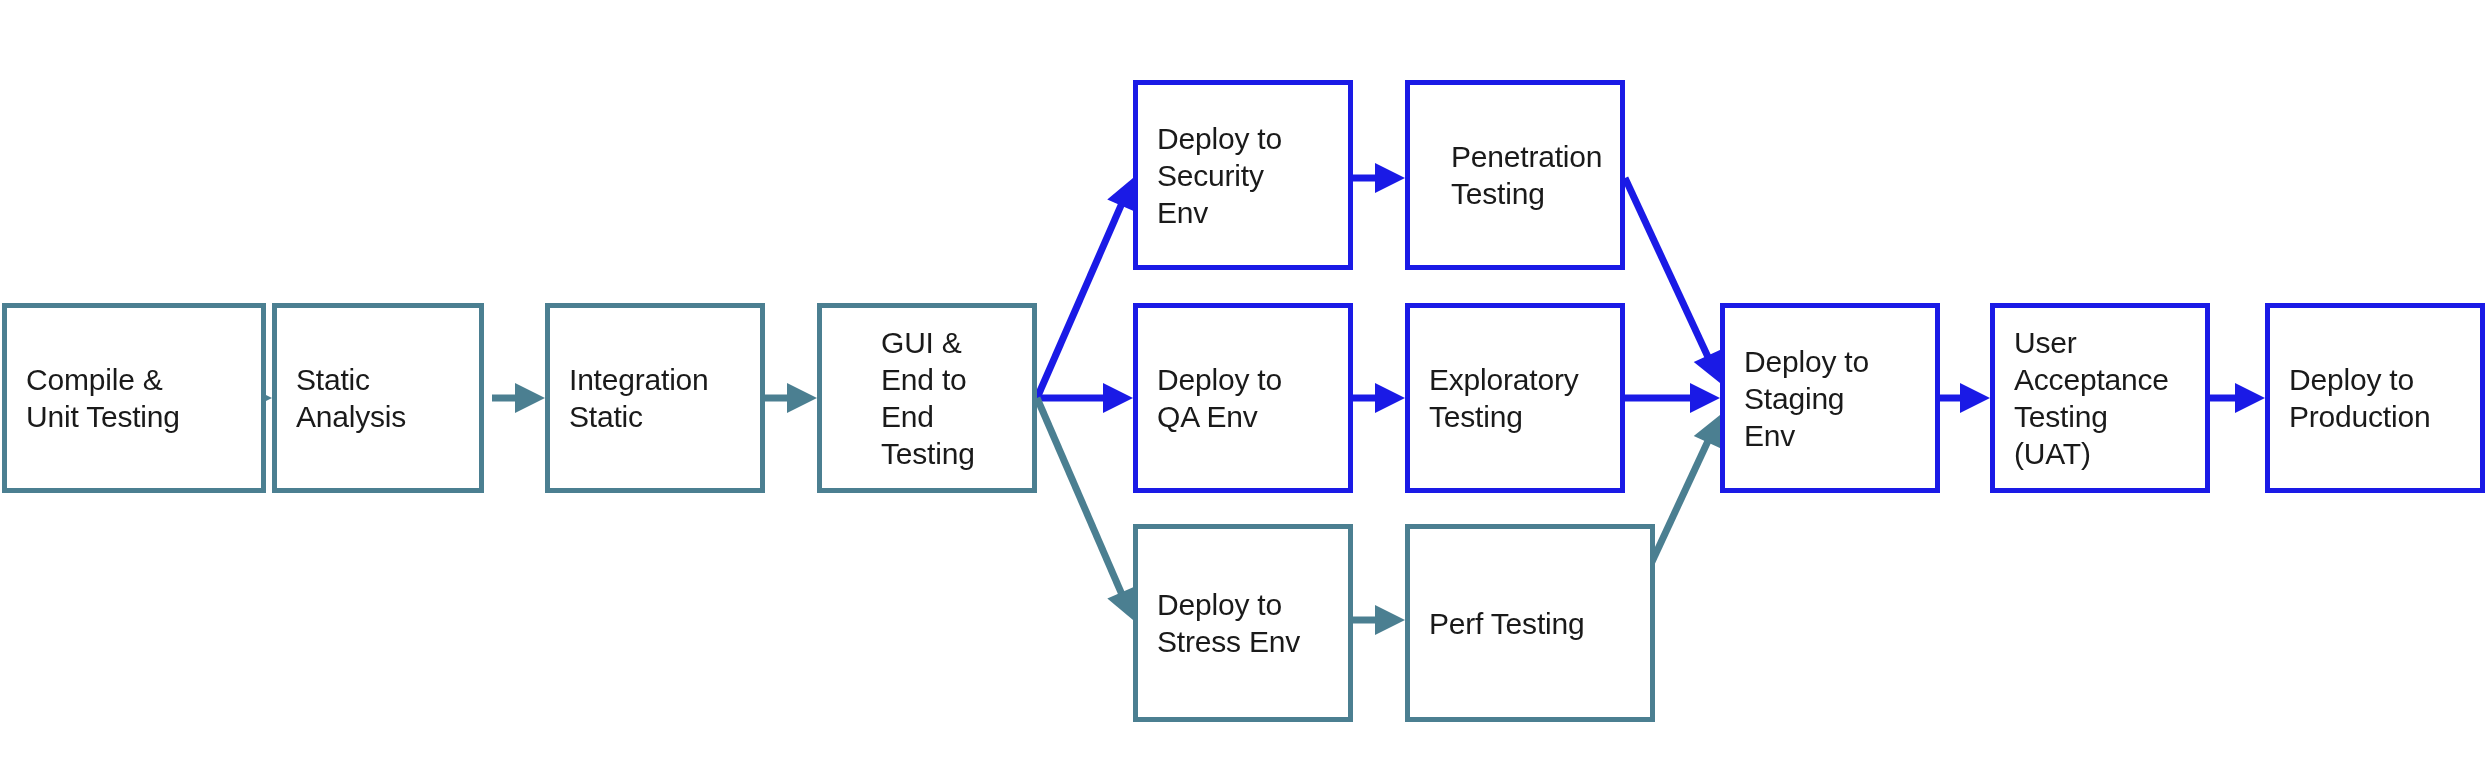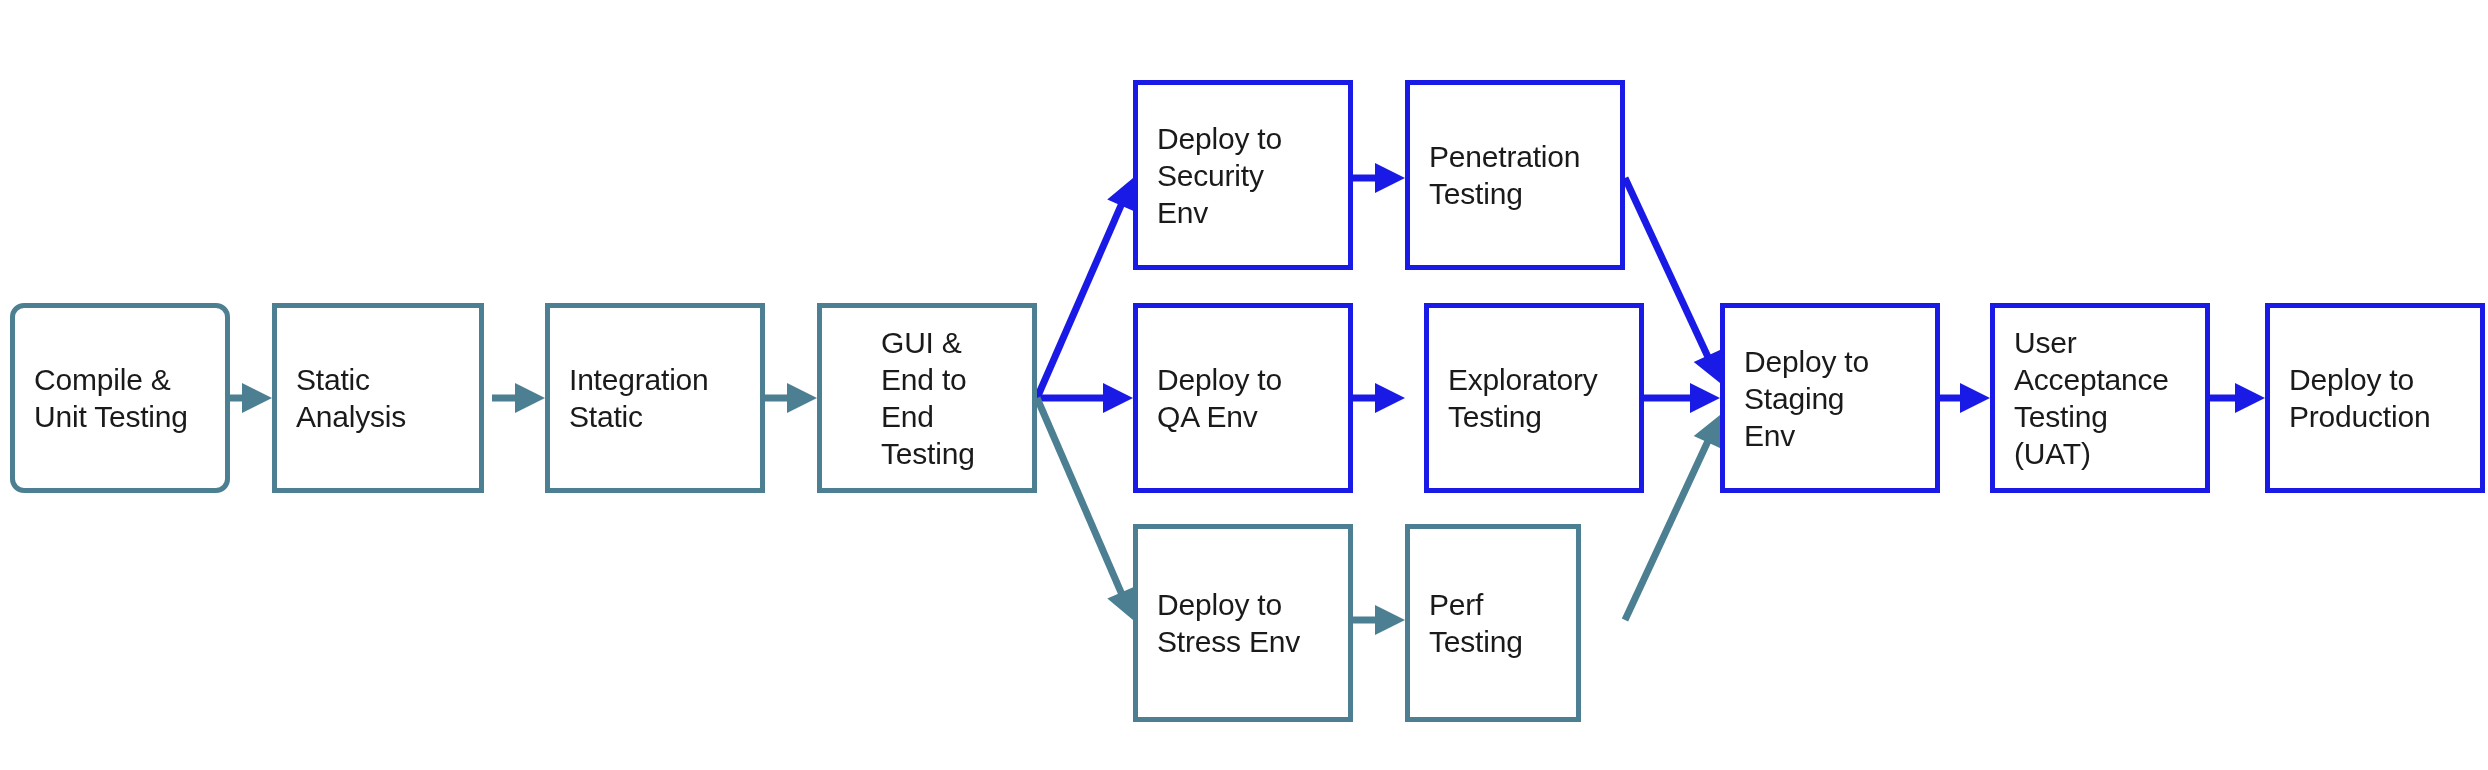--- a/index.html
+++ b/index.html
@@ -106,21 +106,21 @@
       <g>
         <line x1="1940" y1="398" x2="1962" y2="398" stroke="#1a1ae6" stroke-width="7"></line>
         <polygon points="1990,398 1960,413 1960,383" fill="#1a1ae6"></polygon>
       </g>
       <g>
         <line x1="2210" y1="398" x2="2237" y2="398" stroke="#1a1ae6" stroke-width="7"></line>
         <polygon points="2265,398 2235,413 2235,383" fill="#1a1ae6"></polygon>
       </g>
     </svg>
   <div id="node-layer">
-      <div class="node teal" style="left: 10px; top: 303px; width: 220px; height: 190px; border-radius: 14px;">
+      <div class="node teal" style="left: 2px; top: 303px; width: 264px; height: 190px;">
         <span class="label">Compile &amp;
 Unit Testing</span>
       </div>
       <div class="node teal" style="left: 272px; top: 303px; width: 212px; height: 190px;">
         <span class="label">Static
 Analysis</span>
       </div>
       <div class="node teal" style="left: 545px; top: 303px; width: 220px; height: 190px;">
         <span class="label">Integration
 Static</span>
@@ -128,37 +128,37 @@
       <div class="node teal" style="left: 817px; top: 303px; width: 220px; height: 190px; padding-left: 40px;">
         <span class="label">GUI &amp;
 End to End
 Testing</span>
       </div>
       <div class="node blue" style="left: 1133px; top: 80px; width: 220px; height: 190px;">
         <span class="label">Deploy to
 Security
 Env</span>
       </div>
-      <div class="node blue" style="left: 1405px; top: 80px; width: 220px; height: 190px;">
+      <div class="node blue" style="left: 1405px; top: 80px; width: 220px; height: 190px; padding-left: 22px;">
         <span class="label">Penetration
 Testing</span>
       </div>
       <div class="node blue" style="left: 1133px; top: 303px; width: 220px; height: 190px;">
         <span class="label">Deploy to
 QA Env</span>
       </div>
-      <div class="node blue" style="left: 1405px; top: 303px; width: 220px; height: 190px; margin-left: 19px;">
+      <div class="node blue" style="left: 1405px; top: 303px; width: 220px; height: 190px;">
         <span class="label">Exploratory
 Testing</span>
       </div>
       <div class="node teal" style="left: 1133px; top: 524px; width: 220px; height: 198px;">
         <span class="label">Deploy to
 Stress Env</span>
       </div>
-      <div class="node teal" style="left: 1405px; top: 524px; width: 176px; height: 198px;">
+      <div class="node teal" style="left: 1405px; top: 524px; width: 250px; height: 198px;">
         <span class="label">Perf Testing</span>
       </div>
       <div class="node blue" style="left: 1720px; top: 303px; width: 220px; height: 190px;">
         <span class="label">Deploy to
 Staging
 Env</span>
       </div>
       <div class="node blue" style="left: 1990px; top: 303px; width: 220px; height: 190px;">
         <span class="label">User
 Acceptance

